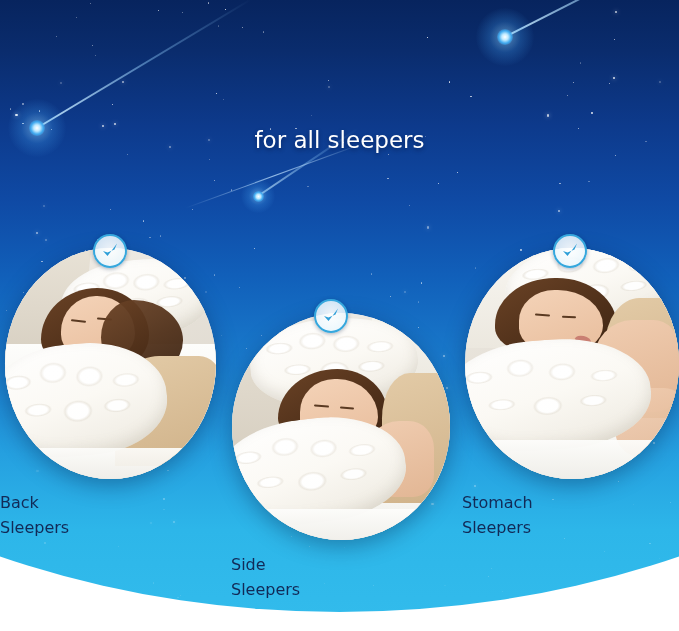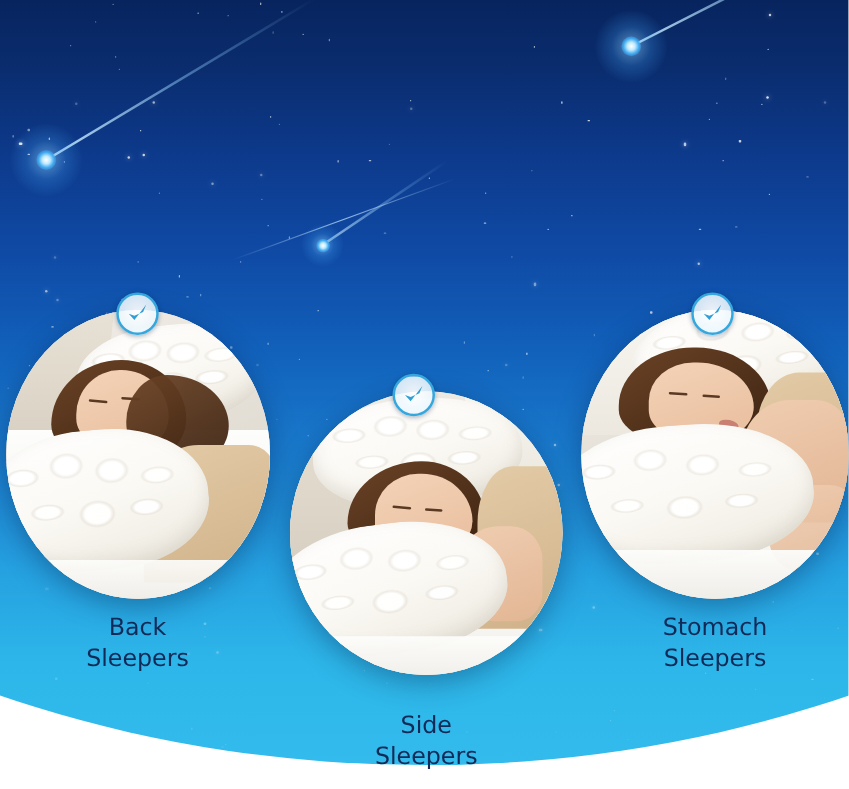--- a/index.html
+++ b/index.html
@@ -116,23 +116,23 @@
   .badge .ring{
     position:absolute;inset:0;border-radius:50%;
     border:2px solid #35a7dd;
     background:radial-gradient(circle at 50% 45%,rgba(255,255,255,.92),rgba(226,243,252,.85));
     box-shadow:0 1px 4px rgba(0,30,70,.35);
   }
   .badge svg{position:absolute;left:7px;top:7px;}
 
   
   .caption{
-    position:absolute;text-align:center;width:220px;
+    position:absolute;text-align:left;width:220px;
     font-family:"DejaVu Sans",sans-serif;
-    font-size:19px;font-weight:400;color:#122a57;line-height:25px;
+    font-size:16px;font-weight:400;color:#122a57;line-height:25px;
   }
   .caption span{display:block;}
 </style>
 </head>
 <body>
 
 <div id="stage">
 
   <div class="panel"></div>
 
@@ -320,20 +320,21 @@
     <div class="head"></div>
   </div>
   <div class="comet" style="left:258px;top:196px;">
     <div class="tail" style="width:120px;transform:rotate(-34deg);opacity:.75;"></div>
     <div class="glow" style="width:34px;height:34px;left:-17px;top:-17px;"></div>
     <div class="head" style="width:11px;height:11px;left:-5.5px;top:-5.5px;"></div>
   </div>
   <div class="streak" style="left:180px;top:175px;width:190px;transform:rotate(-20deg);"></div>
 
   <div class="subtitle">
+    <span class="l2">for all sleepers</span>
   </div>
 
   <div class="circle" style="left:5px;top:248px;width:211px;height:231px;">
     <div class="photo">
       <div class="bedwall"></div>
       <div class="headboard" style="left:-10px;top:0;width:90px;height:120px;transform:skewX(-6deg);"></div>
       <div class="sheet" style="left:0;top:96px;width:211px;height:140px;"></div>
 
       <div class="pillow bumpy" style="left:56px;top:12px;width:150px;height:78px;transform:rotate(-6deg);"></div>
 
@@ -383,21 +384,21 @@
       <div class="pillow bumpy" style="left:-16px;top:106px;width:190px;height:104px;transform:rotate(-7deg);"></div>
       <div class="sheet" style="left:0;top:196px;width:218px;height:44px;opacity:.95;"></div>
     </div>
   </div>
   <div class="badge" style="left:314px;top:299px;">
     <div class="ring"></div>
     <svg width="20" height="20" viewBox="0 0 20 20">
       <path d="M3 10 L7.5 15 L17 2.5 L14.5 8.5 L7.5 11.5 Z" fill="#2e9fd8"></path>
     </svg>
   </div>
-  <div class="caption" style="left:231px;top:568px;">
+  <div class="caption" style="left:231px;top:552px;">
     <span>Side</span>
     <span>Sleepers</span>
   </div>
 
   <div class="circle" style="left:465px;top:248px;width:214px;height:231px;">
     <div class="photo">
       <div class="bedwall"></div>
       <div class="sheet" style="left:0;top:0;width:214px;height:100px;background:linear-gradient(180deg,#f8f6f1,#ece8df);"></div>
       <div class="sheet" style="left:0;top:150px;width:214px;height:95px;"></div>
 

